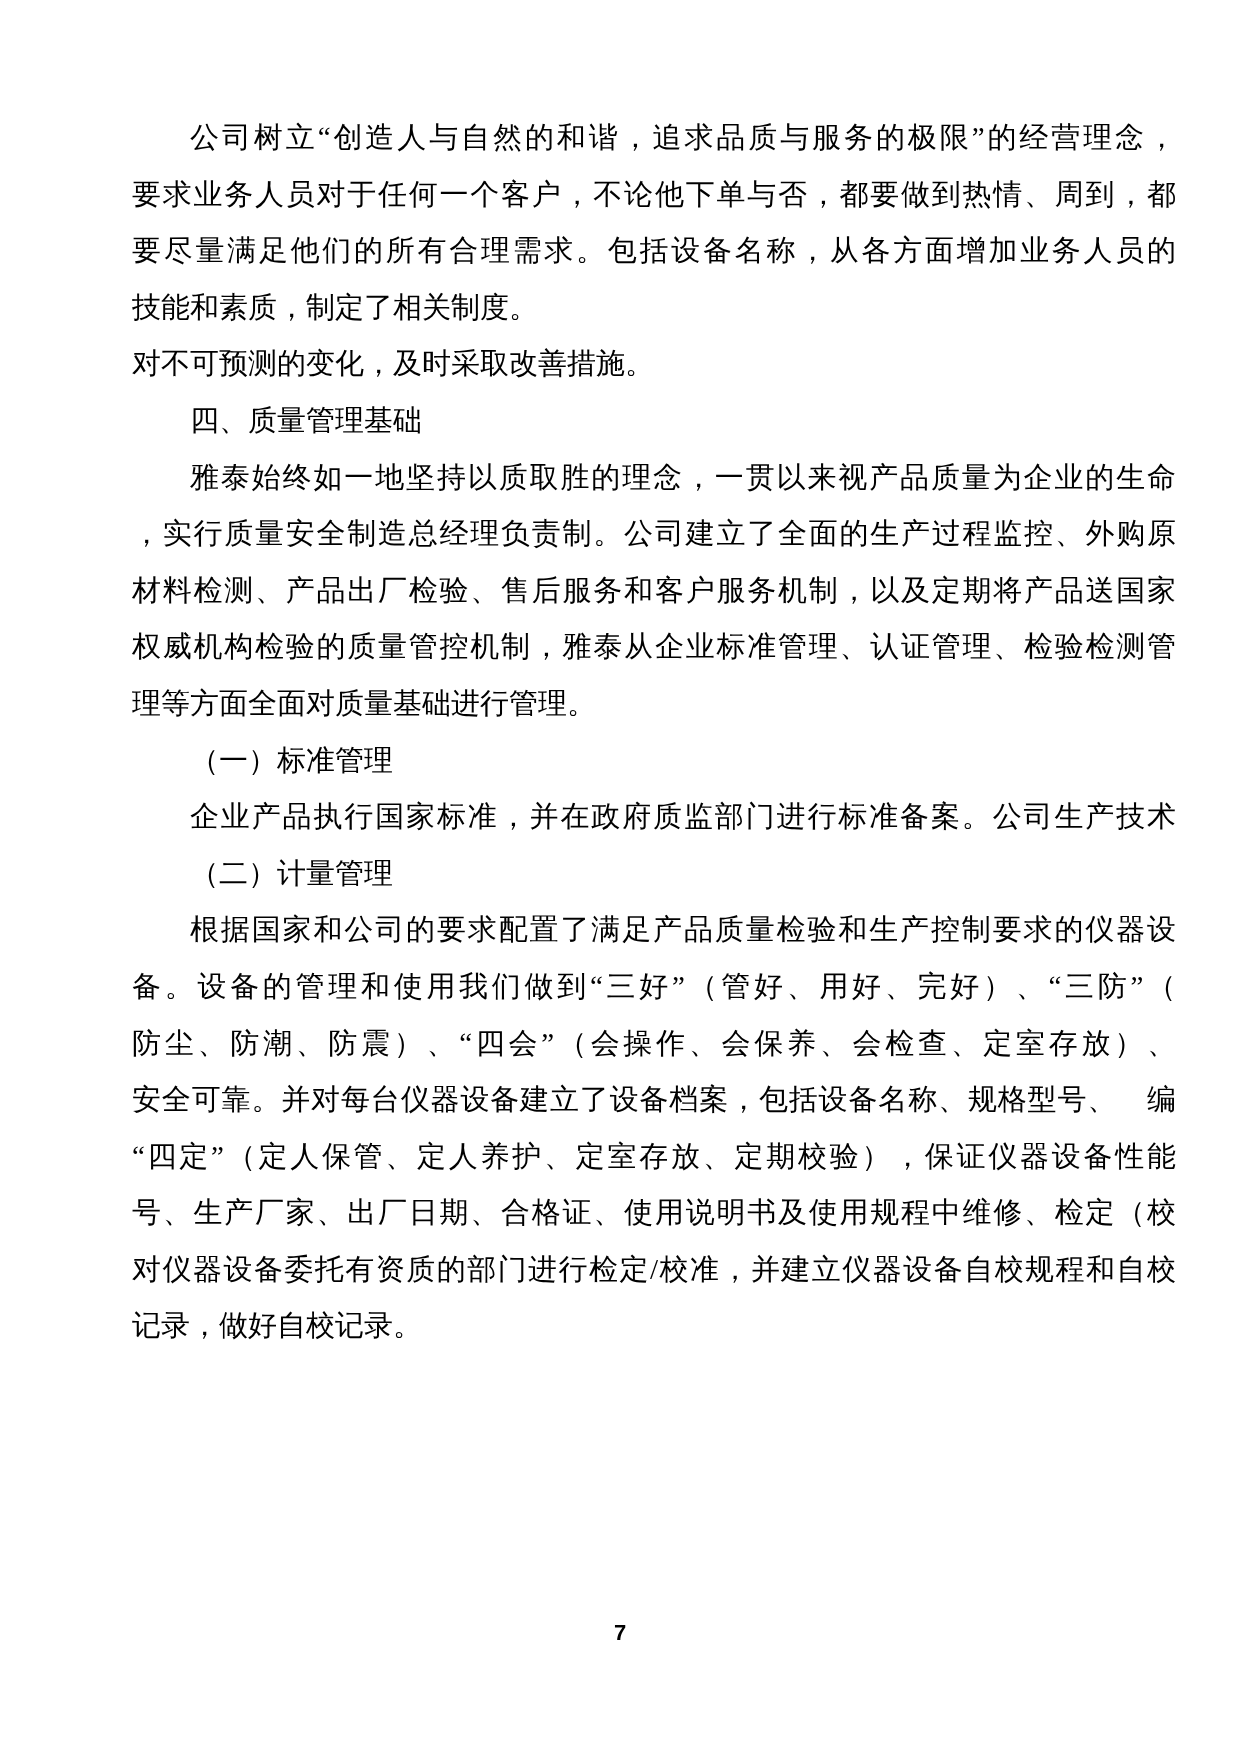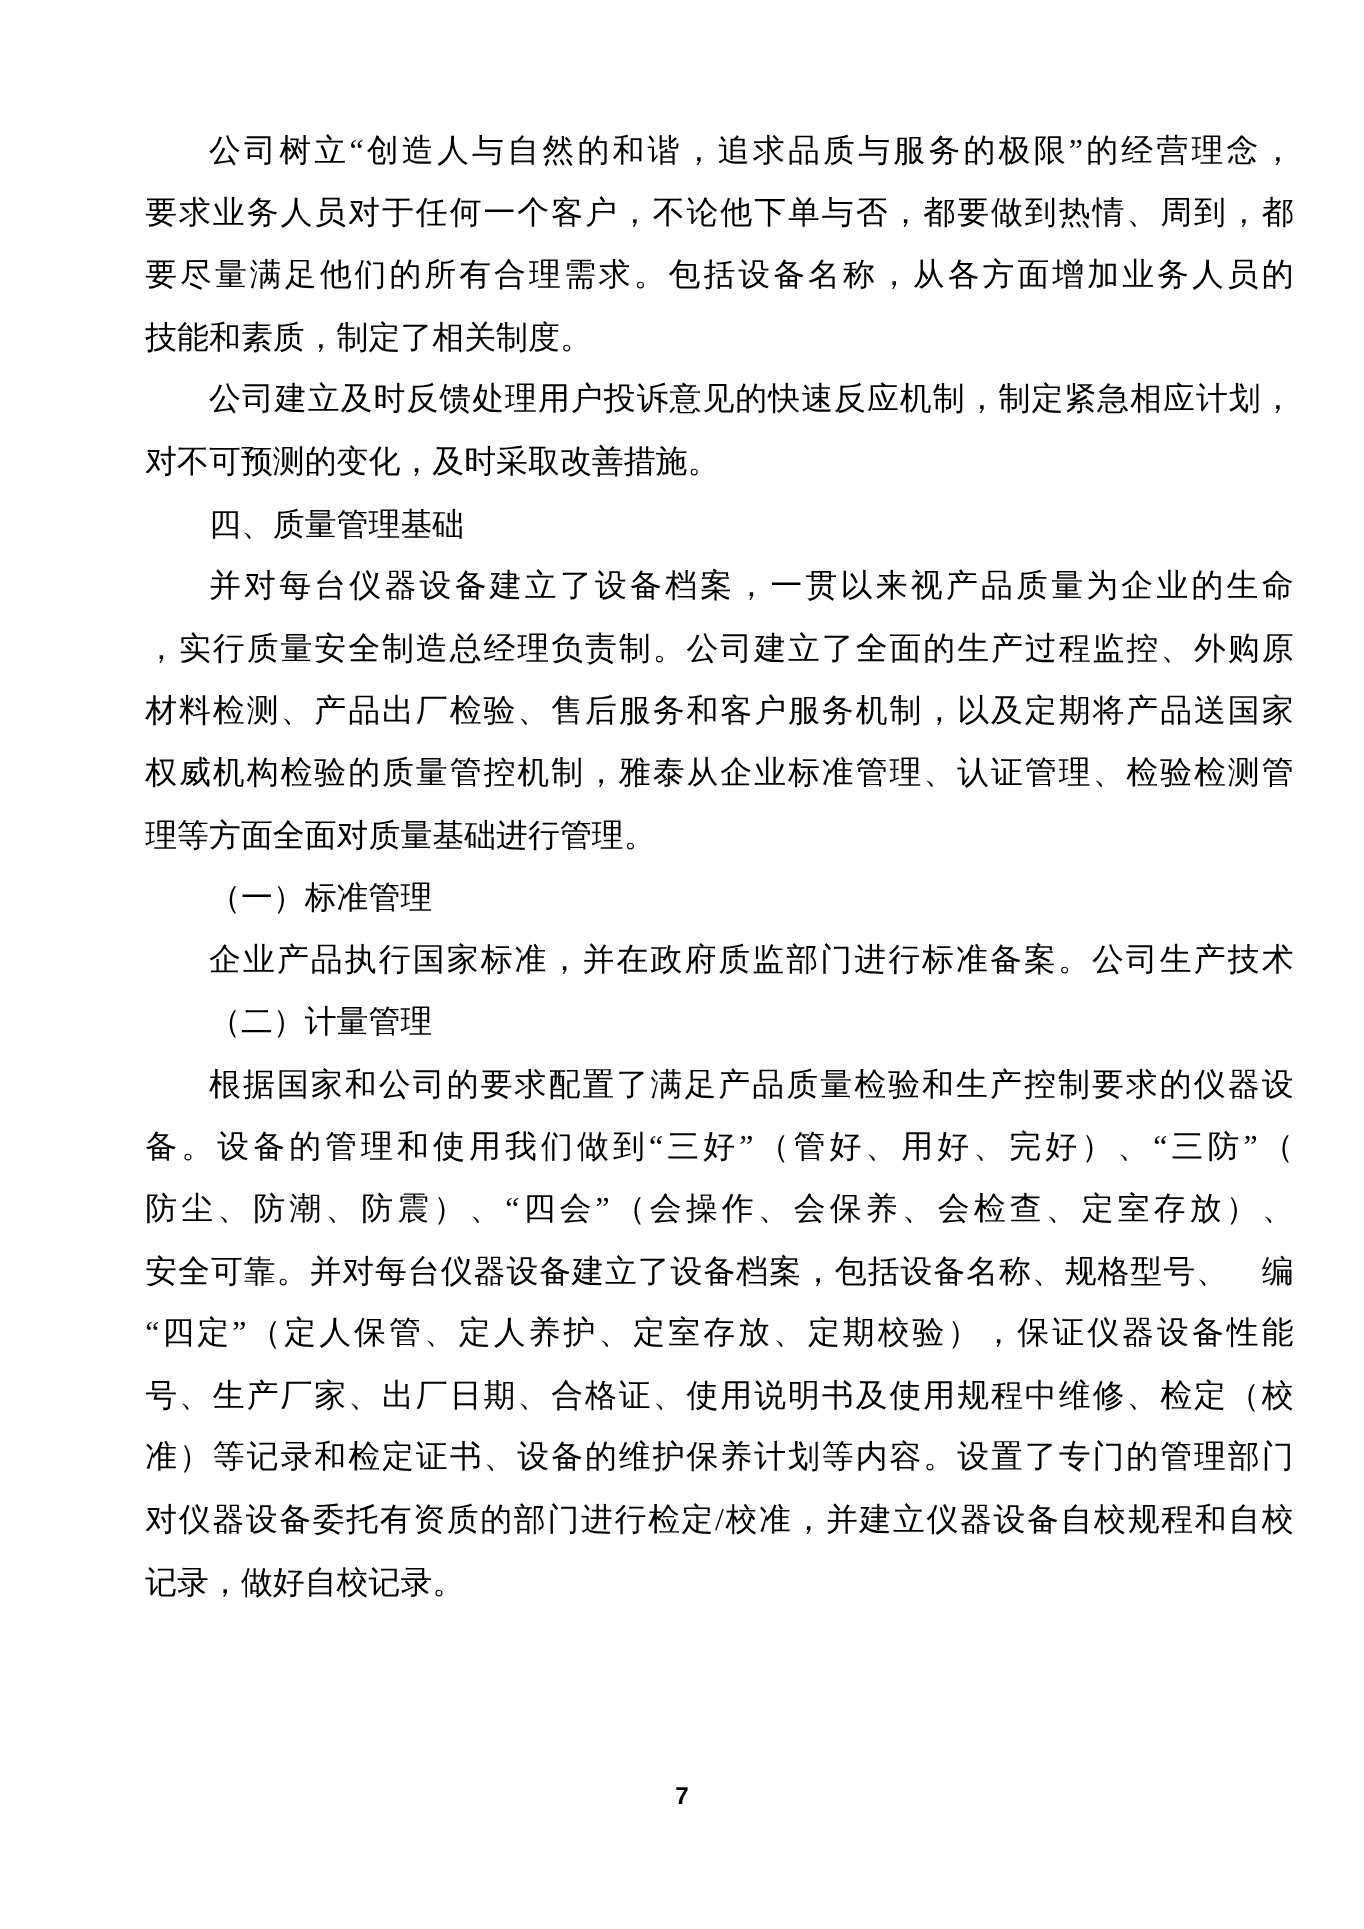--- a/index.html
+++ b/index.html
@@ -31,43 +31,41 @@
 <body>
 
 <div class="page">
   <div class="content">
 
     <div class="line full indent">公司树立“创造人与自然的和谐，追求品质与服务的极限”的经营理念，</div>
     <div class="line full">要求业务人员对于任何一个客户，不论他下单与否，都要做到热情、周到，都</div>
     <div class="line full">要尽量满足他们的所有合理需求。包括设备名称，从各方面增加业务人员的</div>
     <div class="line">技能和素质，制定了相关制度。</div>
 
-    <div class="line full indent">公司建立及时反馈处理用户投诉意见的快速反应机制，制定紧急相应计划，</div>
     <div class="line">对不可预测的变化，及时采取改善措施。</div>
 
     <div class="line indent">四、质量管理基础</div>
 
-    <div class="line full indent">并对每台仪器设备建立了设备档案，一贯以来视产品质量为企业的生命</div>
+    <div class="line full indent">雅泰始终如一地坚持以质取胜的理念，一贯以来视产品质量为企业的生命</div>
     <div class="line full">，实行质量安全制造总经理负责制。公司建立了全面的生产过程监控、外购原</div>
     <div class="line full">材料检测、产品出厂检验、售后服务和客户服务机制，以及定期将产品送国家</div>
     <div class="line full">权威机构检验的质量管控机制，雅泰从企业标准管理、认证管理、检验检测管</div>
     <div class="line">理等方面全面对质量基础进行管理。</div>
 
     <div class="line indent">（一）标准管理</div>
 
     <div class="line full indent">企业产品执行国家标准，并在政府质监部门进行标准备案。公司生产技术</div>
 
     <div class="line indent">（二）计量管理</div>
 
     <div class="line full indent">根据国家和公司的要求配置了满足产品质量检验和生产控制要求的仪器设</div>
     <div class="line full">备。设备的管理和使用我们做到“三好”（管好、用好、完好）、“三防”（</div>
     <div class="line full">防尘、防潮、防震）、“四会”（会操作、会保养、会检查、定室存放）、</div>
     <div class="line full">安全可靠。并对每台仪器设备建立了设备档案，包括设备名称、规格型号、　编</div>
     <div class="line full">“四定”（定人保管、定人养护、定室存放、定期校验），保证仪器设备性能</div>
     <div class="line full">号、生产厂家、出厂日期、合格证、使用说明书及使用规程中维修、检定（校</div>
-    <div class="line full">准）等记录和检定证书、设备的维护保养计划等内容。设置了专门的管理部门</div>
     <div class="line full">对仪器设备委托有资质的部门进行检定/校准，并建立仪器设备自校规程和自校</div>
     <div class="line">记录，做好自校记录。</div>
 
   </div>
 
   <div class="page-num">7</div>
 </div>
 
 </body></html>

